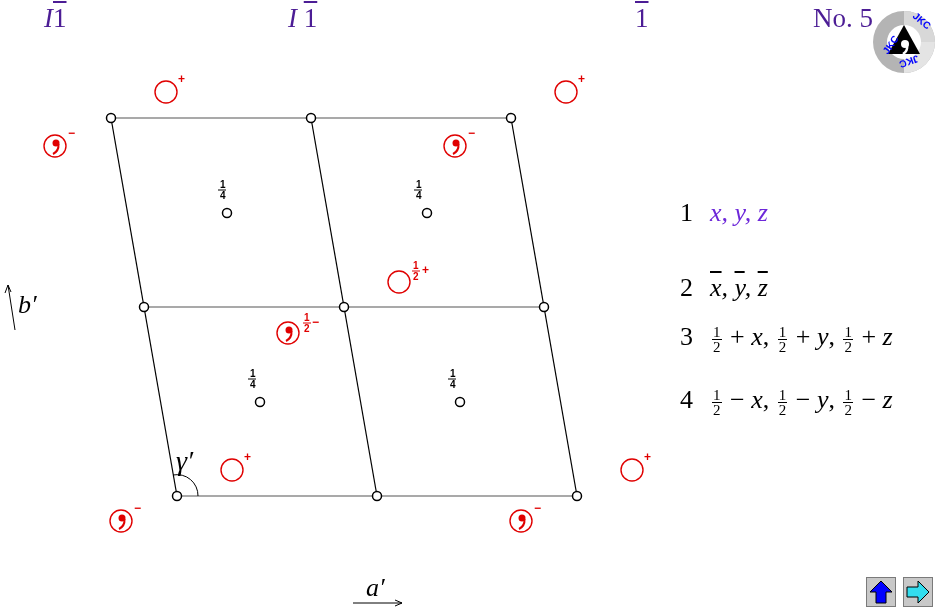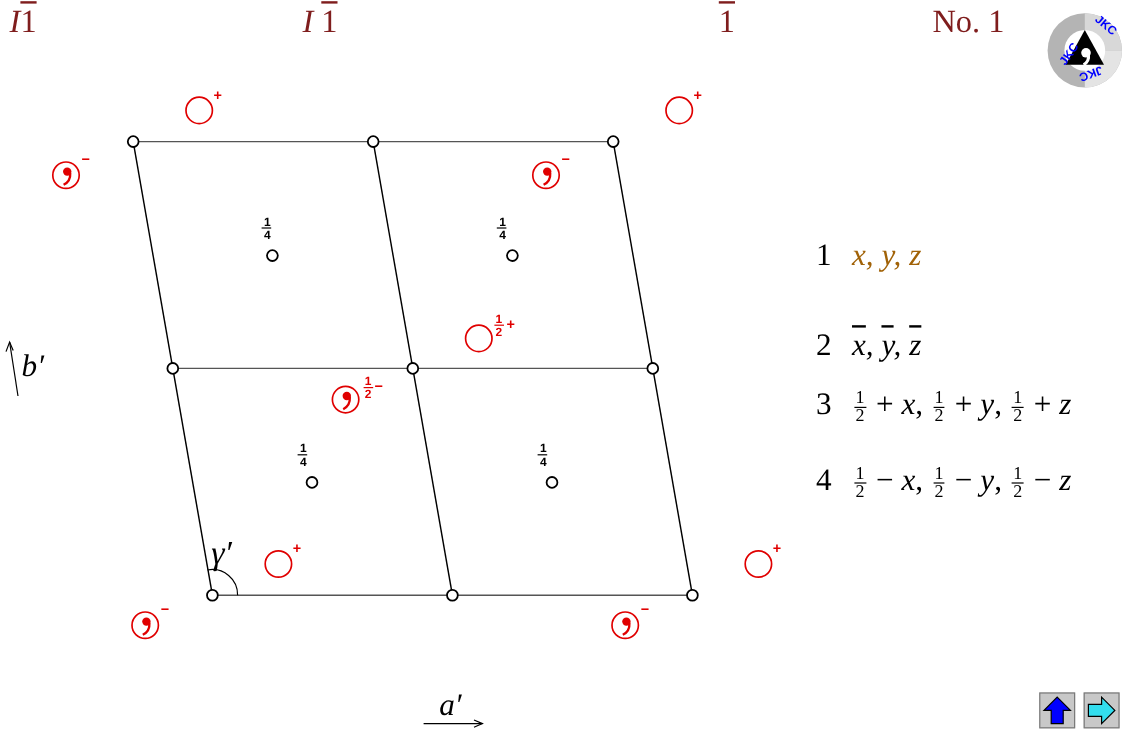--- a/index.html
+++ b/index.html
@@ -1,46 +1,46 @@
 <!DOCTYPE html>
 <html><head>
 <meta charset="utf-8">
 <style>
   html, body { margin: 0; padding: 0; background: #ffffff; }
   body { width: 944px; height: 616px; position: relative; overflow: hidden;
          font-family: "Liberation Serif", "DejaVu Serif", serif; }
-  .hdr { position: absolute; top: 2px; color: #7f1d1d; font-size: 27px; line-height: 32px; }
+  .hdr { position: absolute; top: 2px; color: #4c1d95; font-size: 27px; line-height: 32px; margin-left: 36px; }
   .ovl { text-decoration: overline; }
   .hdr-i { font-style: italic; }
   #diagram { position: absolute; left: 0; top: 0; }
   .ops { position: absolute; left: 680px; font-size: 26px; line-height: 30px; color: #000; white-space: nowrap; }
   .ops .num { display: inline-block; width: 30px; }
   .ops .it { font-style: italic; }
-  .ops .blue { color: #a16207; font-style: italic; }
+  .ops .blue { color: #6d28d9; font-style: italic; }
   .frac { display: inline-block; vertical-align: middle; text-align: center; font-size: 15px; line-height: 14px; margin: 0 2px; }
   .frac .n { display: block; border-bottom: 1px solid #000; padding: 0 1px; }
   .frac .d { display: block; }
   .nav-btn { position: absolute; top: 577px; width: 30px; height: 30px; background: #c8c8c8;
              border: 1px solid #7a7a7a; box-sizing: border-box; cursor: pointer; }
   .nav-btn svg { display: block; }
   .logo { position: absolute; left: 872px; top: 10px; width: 64px; height: 64px; }
 </style>
 </head>
 <body>
 
 <div class="hdr" style="left:8px;">
   <span class="hdr-i">I</span><span class="ovl">1</span>
 </div>
 <div class="hdr" style="left:252px;">
   <span class="hdr-i">I</span>&nbsp;<span class="ovl">1</span>
 </div>
 <div class="hdr" style="left:599px;">
   <span class="ovl">1</span>
 </div>
-<div class="hdr" style="left:777px;">No. 1</div>
+<div class="hdr" style="left:777px;">No. 5</div>
 
 <div class="logo">
   <svg width="64" height="64" viewBox="0 0 64 64">
     <circle cx="32" cy="32" r="31" fill="#b4b4b4"></circle>
     <path d="M32 1 A31 31 0 0 1 63 32 L32 32 Z" fill="#d8d8d8"></path>
     <path d="M32 32 L63 32 A31 31 0 0 1 32 63 Z" fill="#e4e4e4"></path>
     <circle cx="32" cy="32" r="17" fill="#ffffff"></circle>
     <polygon points="32,15 48,44 16,44" fill="#000"></polygon>
     <circle cx="33" cy="34" r="4" fill="#fff"></circle>
     <path d="M35 35 Q36 41 31 44" stroke="#fff" stroke-width="2.5" fill="none"></path>

